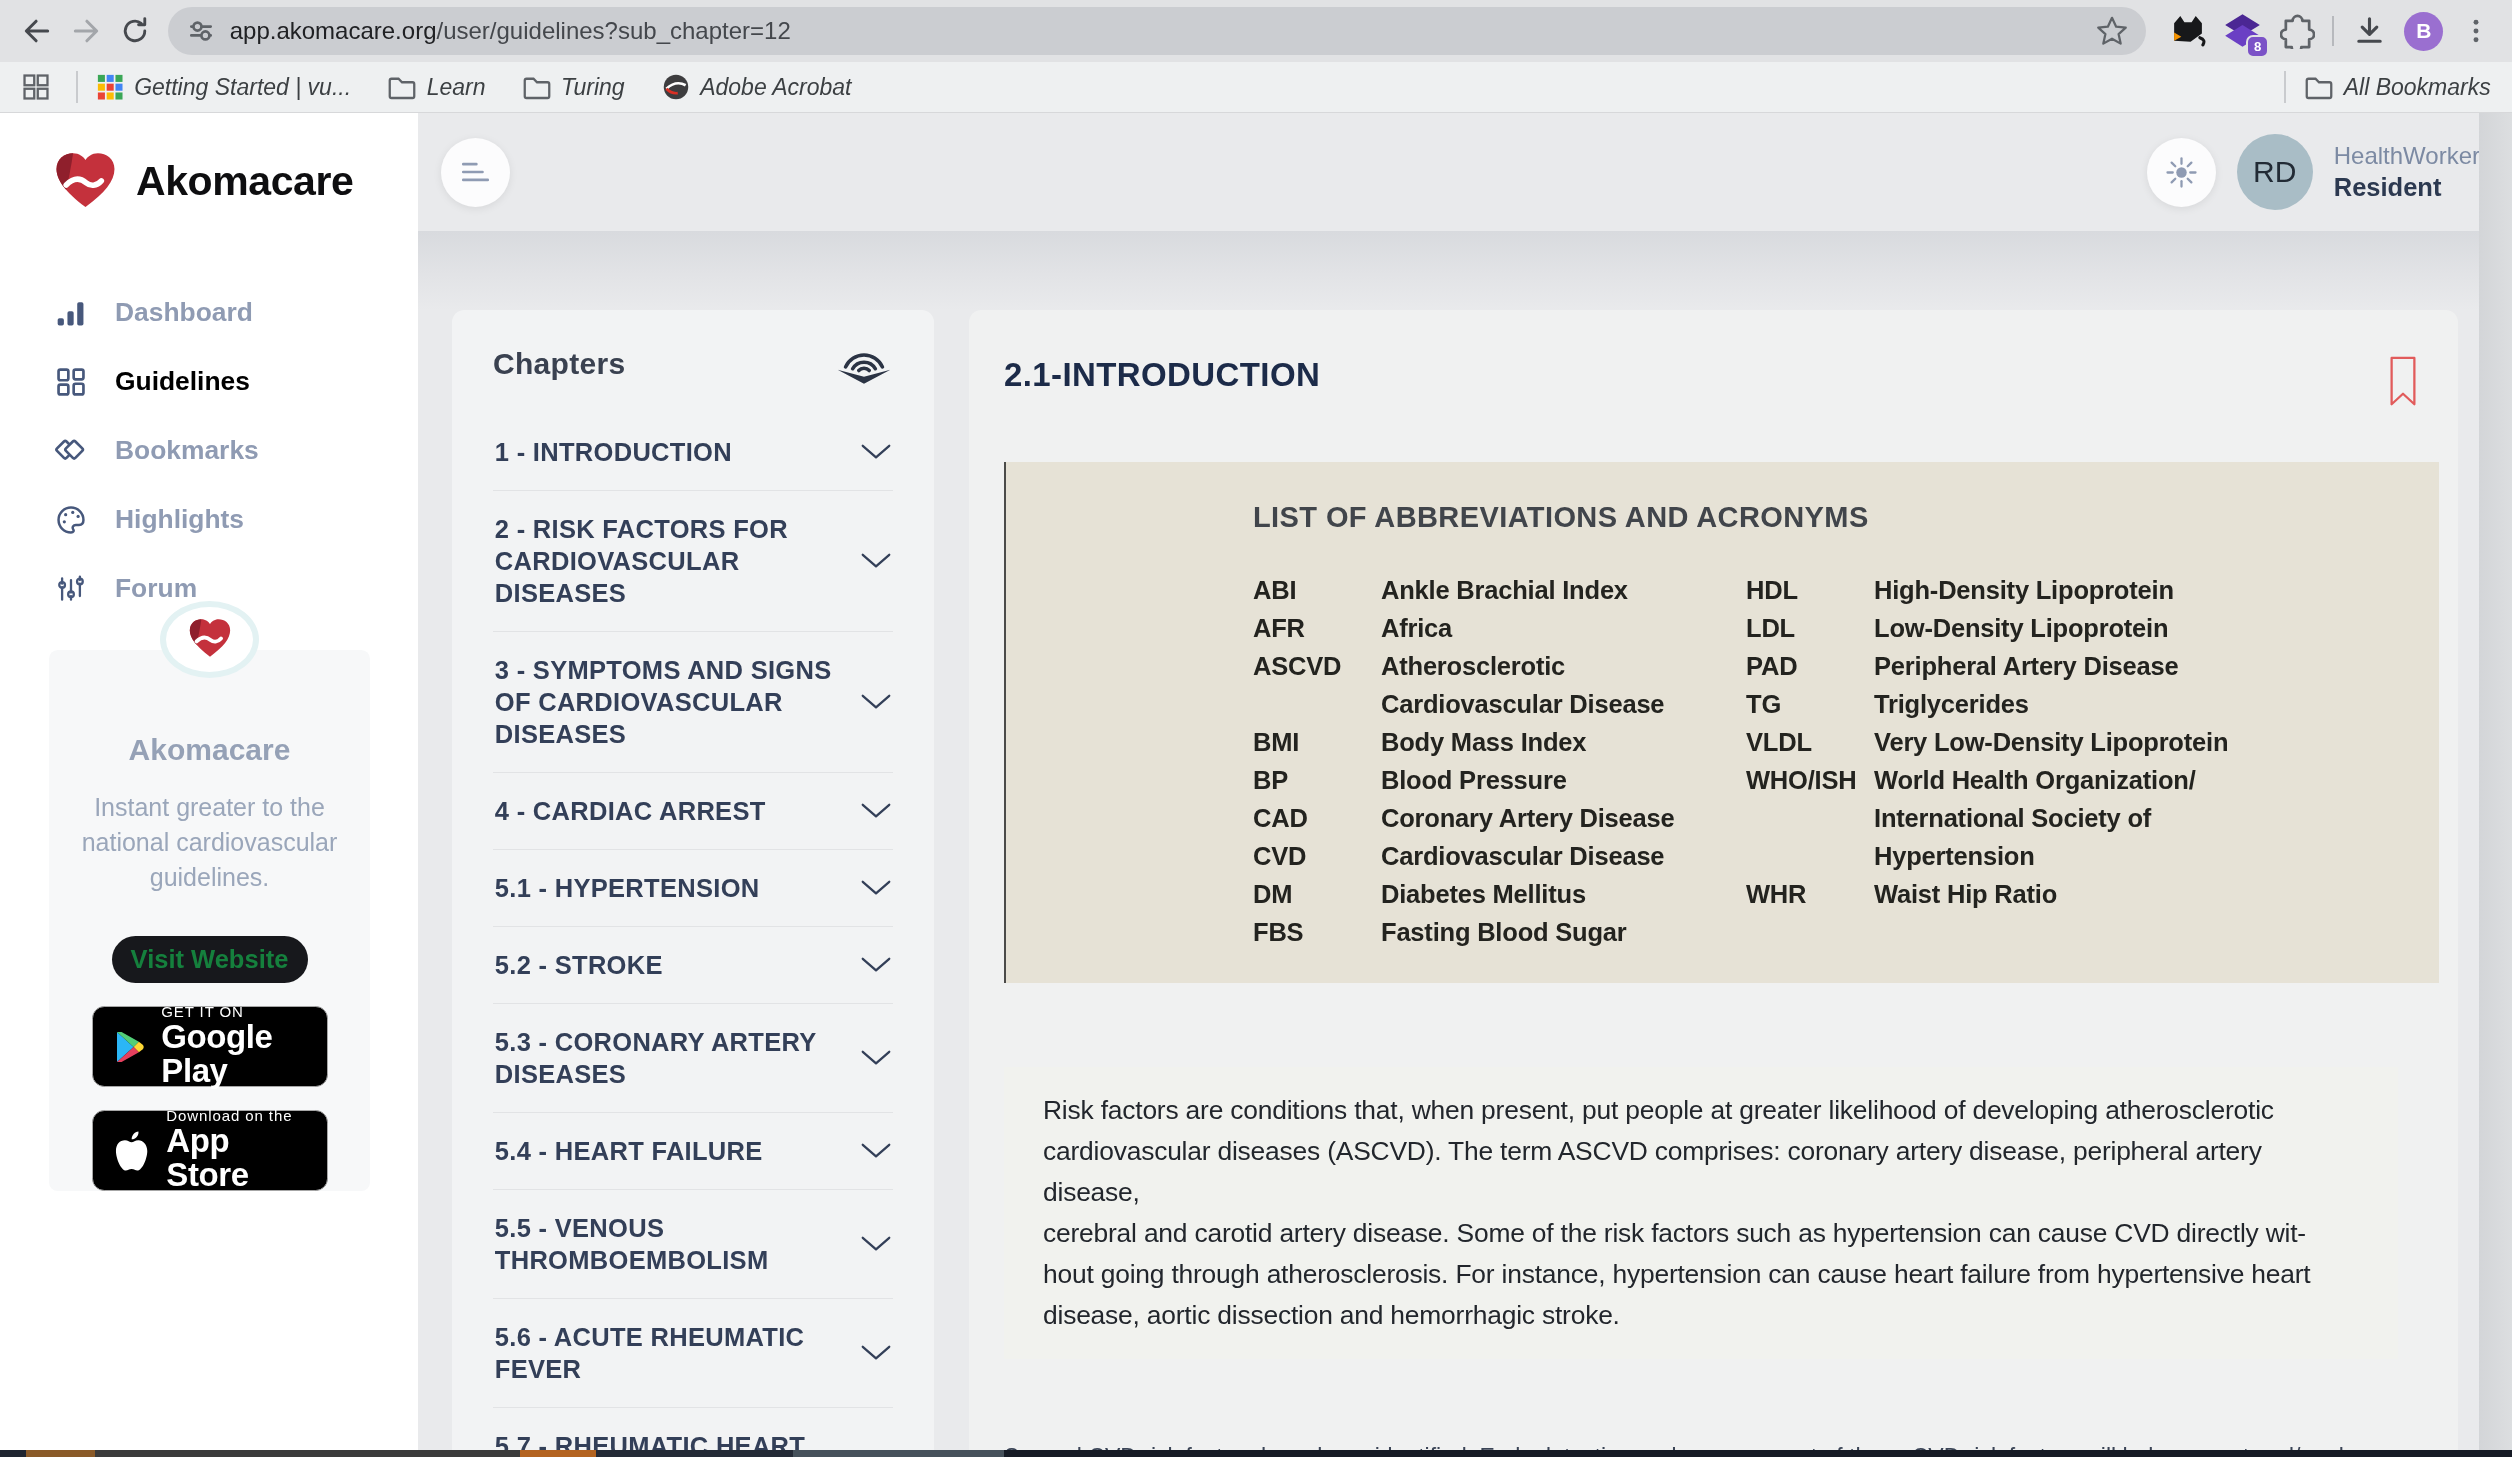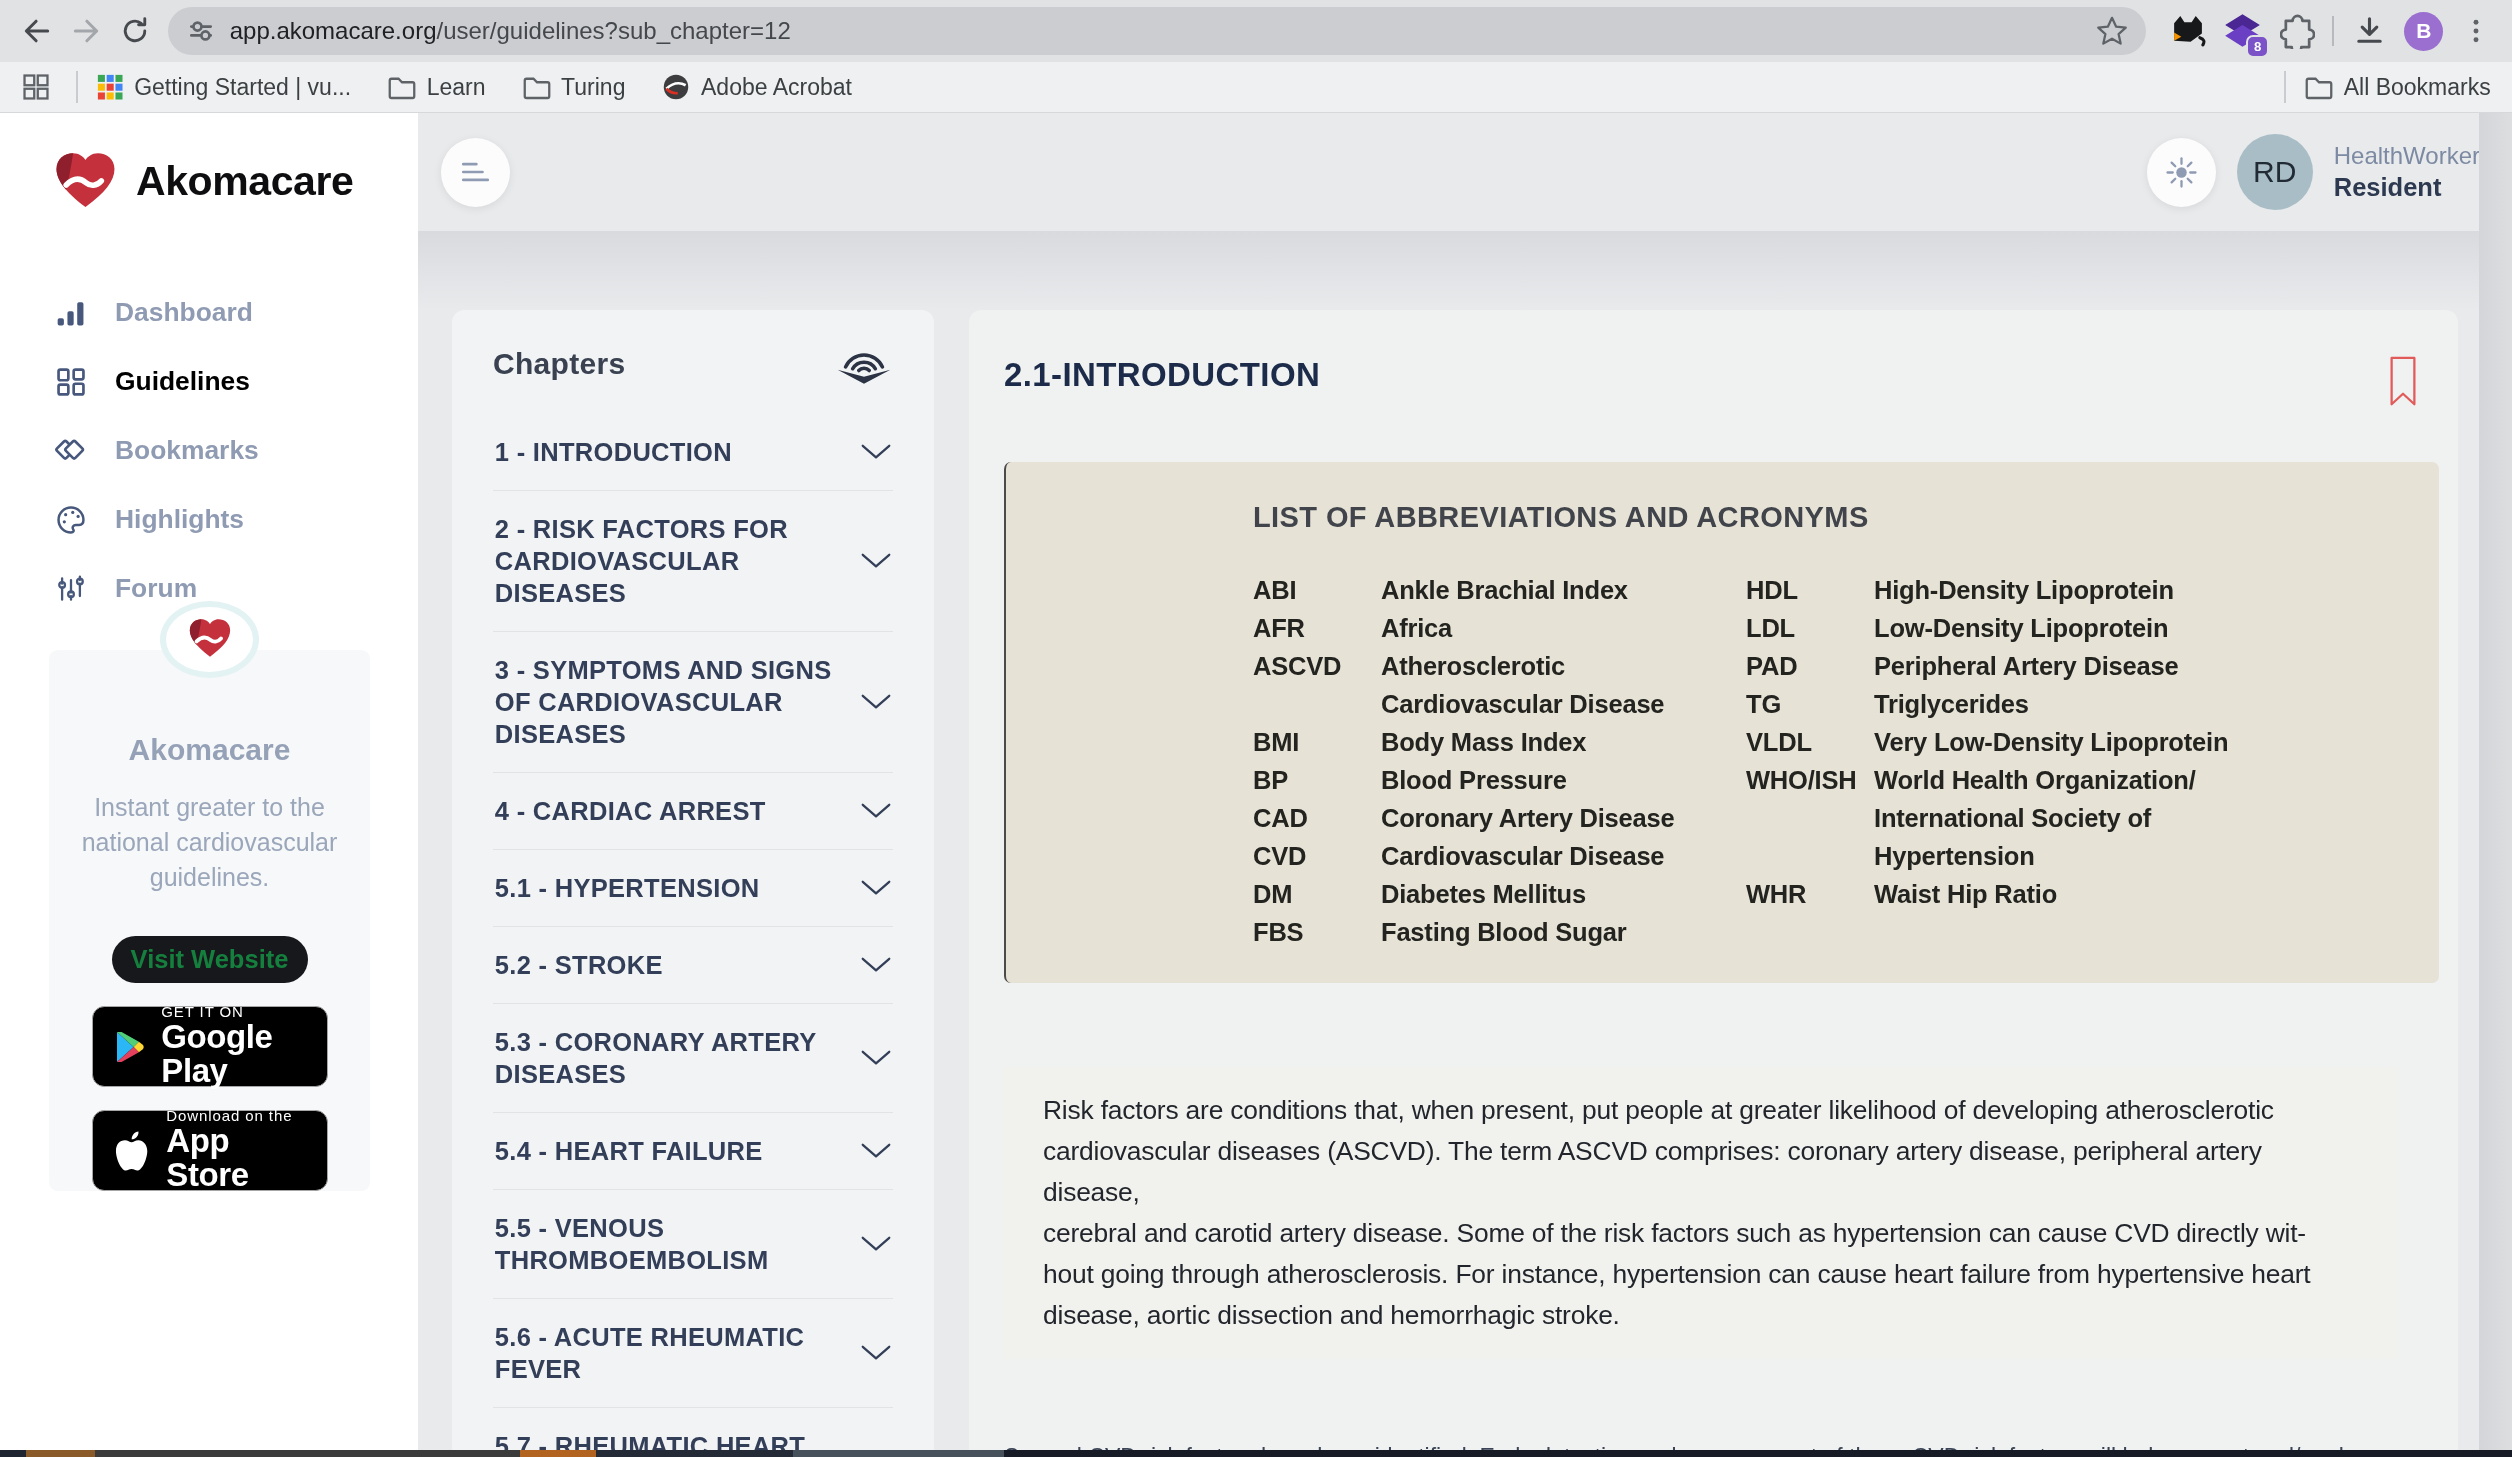--- a/index.html
+++ b/index.html
@@ -16,21 +16,21 @@
   .url .path { color:#44474c; }
   .tb-ico { margin:0 8.8px; flex:0 0 auto; display:flex; align-items:center; justify-content:center; }
   .tb-sep { width:1.8px; height:30px; background:#b7b9bd; margin:0 8.8px; }
   .ext-badge { position:relative; }
   .ext-badge .badge { position:absolute; right:-7px; bottom:-7px; width:23px; height:23px; background:#7b52c7;
     border:2.6px solid #e1e2e4; border-radius:7px; color:#fff; font-size:13.2px; font-weight:bold;
     display:flex; align-items:center; justify-content:center; }
   .avatar-b { width:39px; height:39px; border-radius:50%; background:#9a6fd0; color:#fff; font-size:21px;
     font-weight:bold; display:flex; align-items:center; justify-content:center; }
   .bookmarks-bar { height:51px; background:#eef0f1; display:flex; align-items:center; padding:0 16px;
-    border-bottom:0.9px solid #d7d8da; font-size:23px; color:#3c4043; }
+    border-bottom:0.9px solid #d7d8da; font-size:23px; color:#3c4043;font-style:italic; }
   .bm-item { display:flex; align-items:center; gap:10.6px; margin-right:37px; white-space:nowrap; }
   .bm-spacer { flex:1; }
   .bm-sep { width:1.8px; height:32px; background:#c9cbce; margin:0 19.4px; }
 
   
   .app { position:absolute; top:113px; left:0; width:2512px; height:1345px; background:#e9eaec; }
   .sidebar { position:absolute; left:0; top:0; width:418px; height:100%; background:#ffffff; }
   .brand { display:flex; align-items:center; gap:16px; padding:37px 0 0 51px; }
   .brand-name { font-size:41px; font-weight:bold; color:#0e0e10; letter-spacing:-0.4px; }
   .nav { margin-top:65px; }
@@ -75,21 +75,21 @@
     padding:22px 1.8px; border-bottom:0.9px solid #e2e3e5; cursor:pointer; }
   .chapter-label { font-size:25.5px; font-weight:600; color:#333f58; line-height:32px; letter-spacing:0.3px; }
   .chapter-row svg { flex:0 0 auto; }
 
   .main-card { flex:1; height:100%; background:#f0f1f1; border-radius:12.3px 12.3px 0 0;
     padding:46px 0 0 35px; overflow:hidden; position:relative; }
   .doc-head { display:flex; align-items:flex-start; justify-content:space-between; padding-right:41px; }
   .doc-title { font-size:33px; font-weight:bold; color:#1c2b49; letter-spacing:0.4px; }
 
   .abbr-box { margin-top:55px; margin-right:19.4px; background:#e6e2d6; border-left:2.6px solid #4b4b49;
-    padding:39px 17.6px 32px 247px; color:#23231f;border-radius:7px; }
+    padding:39px 17.6px 32px 247px; color:#23231f; }
   .abbr-heading { font-size:29px; font-weight:600; color:#41454b; letter-spacing:0.4px; margin-bottom:37px; }
   .abbr-cols { display:flex; }
   .abbr-col-left { width:493px; flex:0 0 auto; }
   .abbr-col-right { flex:1; }
   .abbr-row { display:flex; }
   .abbr-key { width:128px; flex:0 0 auto; font-size:25.5px; font-weight:bold; line-height:38px; letter-spacing:-0.2px; }
   .abbr-def { font-size:25.5px; font-weight:bold; line-height:38px; white-space:pre-line; letter-spacing:-0.2px; }
 
   .risk-box { margin-top:84px; margin-right:60px; background:#f1f2ee; padding:23px 39px;
     font-size:26.4px; line-height:41px; color:#22262c; font-weight:500; letter-spacing:-0.2px; white-space:pre-line; }

